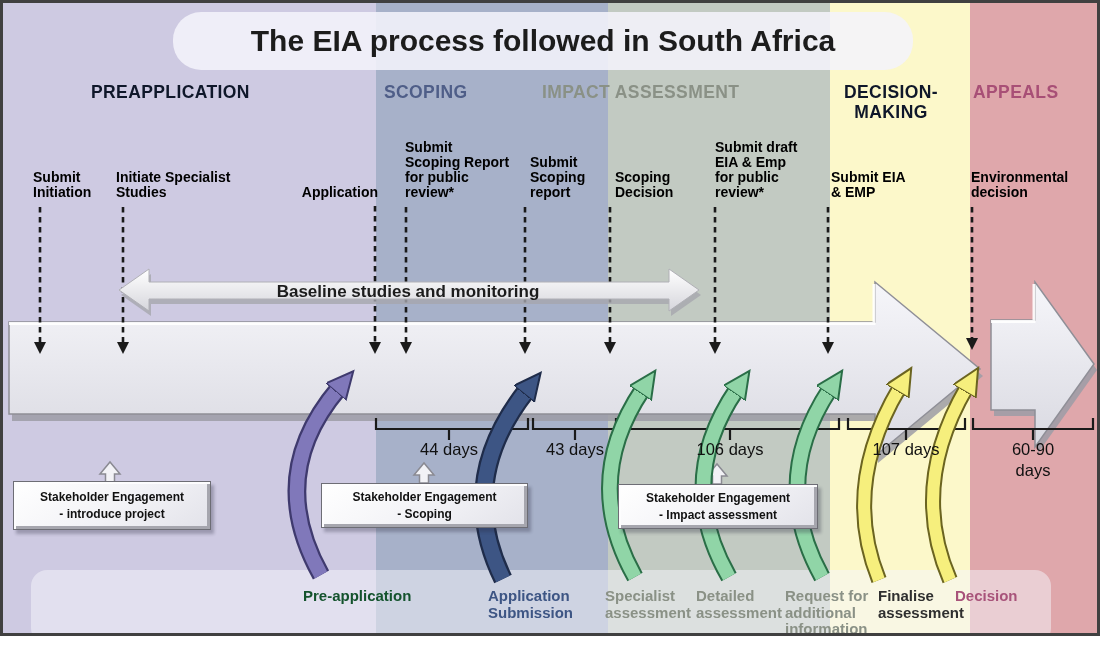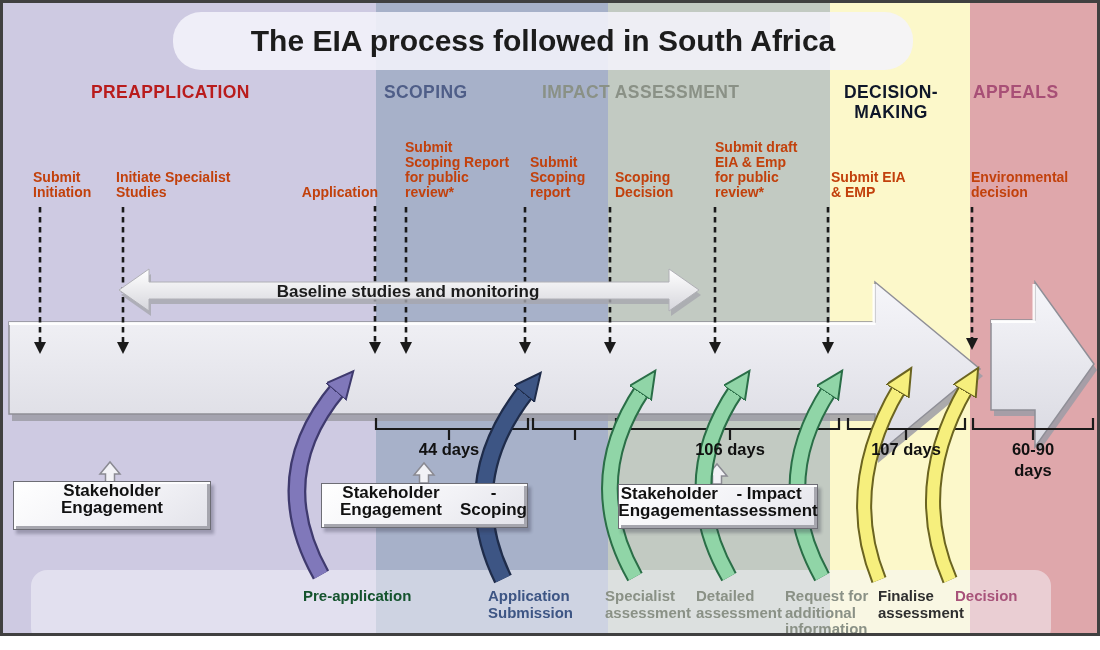--- a/index.html
+++ b/index.html
@@ -20,49 +20,49 @@
     background:rgba(244,243,250,0.88);border-radius:28px;z-index:2;
   }
   .title-text{
     position:absolute;left:0;right:0;top:0;line-height:58px;text-align:center;
     font-size:30px;font-weight:bold;color:#1c1c1c;
   }
   .phase-label{
     position:absolute;top:79px;font-weight:bold;font-size:17.5px;
     letter-spacing:.4px;white-space:nowrap;z-index:2;line-height:20px;
   }
-  .ph-preapplication{left:88px;color:#b91c1c;}
+  .ph-preapplication{left:88px;color:#0f172a;}
   .ph-scoping{left:381px;color:#4f5e88;}
   .ph-impact{left:539px;color:#8a9186;}
   .ph-decision{left:836px;width:104px;text-align:center;color:#0f172a;}
   .ph-appeals{left:970px;color:#a84f76;}
 
   .milestone{
     position:absolute;font-weight:bold;font-size:14px;line-height:15px;
-    color:#c2410c;white-space:nowrap;z-index:2;
+    color:#000000;white-space:nowrap;z-index:2;
   }
   .milestone.right{text-align:right;}
 
   .baseline-text{
     position:absolute;left:258px;top:279px;width:294px;text-align:center;
     font-weight:bold;font-size:17px;color:#1c1c1c;z-index:4;white-space:nowrap;
   }
 
   .duration{
     position:absolute;top:436px;width:140px;text-align:center;
-    font-weight:bold;font-size:16.5px;line-height:21px;color:#111;z-index:4;
+    font-weight:normal;font-size:16.5px;line-height:21px;color:#111;z-index:4;
   }
 
   .sbox{
     position:absolute;z-index:5;
     background:linear-gradient(145deg,#ffffff 0%,#f2f2f6 55%,#e2e2e9 100%);
     border:1px solid #6d6d75;
     box-shadow:inset 2px 2px 0 #fdfdfe,inset -3px -3px 0 #a6a6ae,3px 4px 3px rgba(40,40,60,.30);
-    display:flex;flex-direction:row;justify-content:center;
-    font-weight:bold;font-size:17px;line-height:17px;text-align:center;color:#111;
+    display:flex;flex-direction:column;justify-content:center;
+    font-weight:bold;font-size:12px;line-height:17px;text-align:center;color:#111;
   }
 
   .bottom-strip{
     position:absolute;left:28px;top:567px;width:1020px;height:74px;
     background:rgba(246,245,251,0.50);border-radius:16px;z-index:1;
   }
   .bottom-label{
     position:absolute;top:585px;font-weight:bold;font-size:15px;
     line-height:16.5px;white-space:nowrap;z-index:4;
   }
@@ -249,33 +249,37 @@
         <path d="M947,577 Q906,483 964,384" stroke="#f6ef7d" stroke-width="12" marker-end="url(#mhYellow)"></path>
       </g>
     </g>
   </svg>
 
   <div class="baseline-text">Baseline studies and monitoring</div>
 
   <div class="duration" style="left:376px">
     <div>44 days</div>
   </div>
+  <div class="duration" style="left:502px">
+    <div>43 days</div>
+  </div>
   <div class="duration" style="left:657px">
     <div>106 days</div>
   </div>
   <div class="duration" style="left:833px">
     <div>107 days</div>
   </div>
   <div class="duration" style="left:960px">
     <div>60-90</div>
       <div>days</div>
   </div>
 
   <div class="sbox" style="left:10px;top:478px;width:196px;height:47px">
     <div>Stakeholder Engagement</div>
+      <div>- introduce project</div>
   </div>
   <div class="sbox" style="left:318px;top:480px;width:205px;height:43px">
     <div>Stakeholder Engagement</div>
       <div>- Scoping</div>
   </div>
   <div class="sbox" style="left:615px;top:481px;width:198px;height:43px">
     <div>Stakeholder Engagement</div>
       <div>- Impact assessment</div>
   </div>
 

